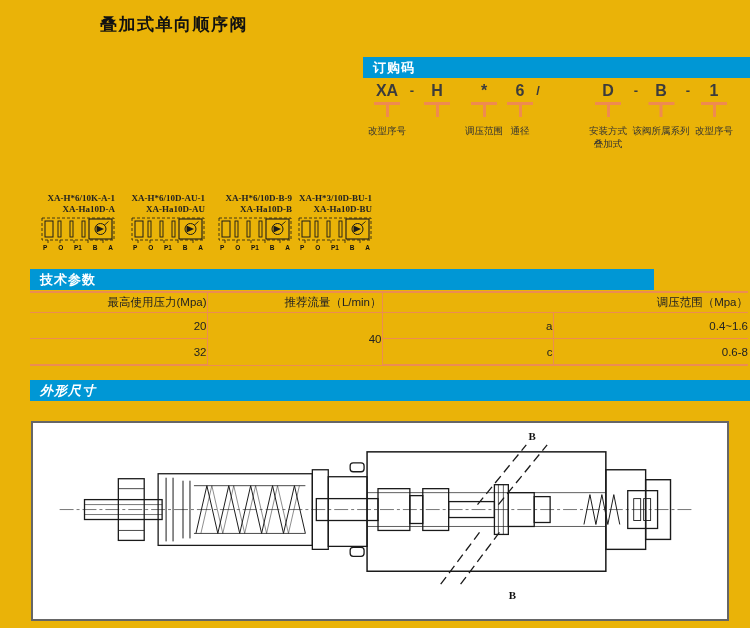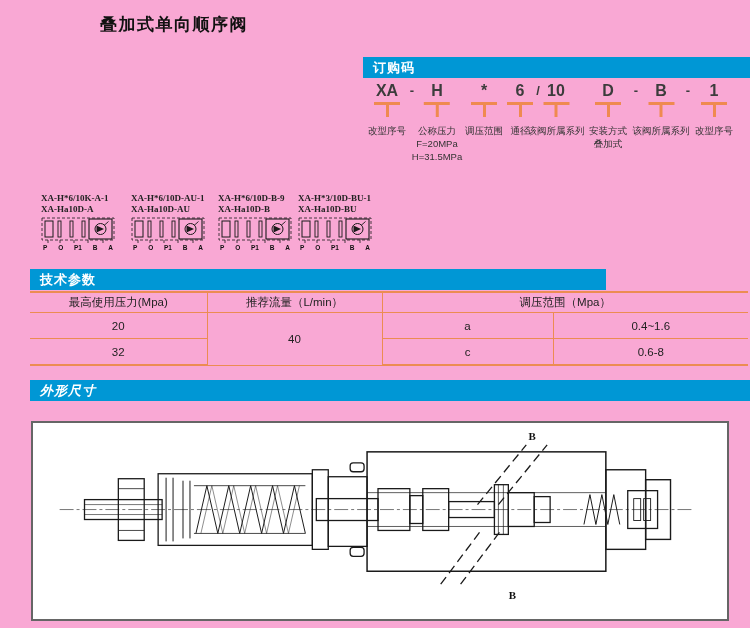--- a/index.html
+++ b/index.html
@@ -2,58 +2,58 @@
 <html><head>
 <meta charset="utf-8">
 <style>
   :root{
     --blue:#0097d5;
     --orange:#ef8a50;
     --ink:#1a1a1a;
   }
   html,body{margin:0;padding:0;background:#fff;}
   .page{
-    position:relative;width:750px;height:628px;background:#f9a8d4;overflow:hidden;
+    position:relative;width:750px;height:628px;background:#eab308;overflow:hidden;
     font-family:"Liberation Sans",sans-serif;color:#222;
   }
   
   .doc-title{
     position:absolute;left:100px;top:13px;font-size:17px;font-weight:bold;
     color:#111;letter-spacing:1.5px;
   }
   
   .bar{
     position:absolute;height:21px;background:var(--blue);color:#fff;
     font-weight:bold;font-size:13px;line-height:21px;padding-left:10px;
     box-sizing:border-box;letter-spacing:1px;
   }
   .bar.order{left:363px;top:57px;width:387px;}
-  .bar.params{left:30px;top:269px;width:576px;}
+  .bar.params{left:30px;top:269px;width:624px;}
   .bar.dims{left:30px;top:380px;width:720px;font-style:italic;}
   
   .oc-wrap{position:absolute;left:363px;top:78px;width:387px;height:110px;}
   .oc-col{position:absolute;top:4px;transform:translateX(-50%);text-align:center;}
   .oc-code{font-size:16px;font-weight:600;color:#3c3c3c;height:17px;line-height:17px;}
   .oc-sep{position:absolute;top:4px;transform:translateX(-50%);font-size:13px;font-weight:600;color:#3c3c3c;height:17px;line-height:17px;}
   .oc-marker{position:relative;width:26px;height:16px;margin:3px auto 6px auto;}
   .oc-marker::before{content:"";position:absolute;left:0;top:0;width:26px;height:3px;background:var(--orange);}
   .oc-marker::after{content:"";position:absolute;left:50%;top:3px;width:3px;height:12px;margin-left:-1.5px;background:var(--orange);}
   .oc-labels{font-size:9.5px;line-height:13px;color:#333;white-space:nowrap;}
   
-  .vd{position:absolute;top:193px;transform:translateX(-50%);text-align:left;}
+  .vd{position:absolute;top:193px;transform:translateX(-50%);text-align:right;}
   .vd-line{font-family:"Liberation Serif",serif;font-weight:bold;font-size:9px;line-height:11px;color:#222;white-space:nowrap;}
   .vd svg{display:block;margin:2px auto 0 auto;}
   .vd-ports{width:70px;margin:0 auto;display:flex;justify-content:space-between;
     font-size:6.5px;font-weight:bold;line-height:8px;color:#111;}
   
   table.ptable{
     position:absolute;left:30px;top:291px;width:718px;border-collapse:collapse;table-layout:fixed;
   }
   table.ptable td{
-    border:1px solid #ec8c52;text-align:center;vertical-align:middle;
+    border:1px solid #ec8c52;text-align:right;vertical-align:middle;
     font-size:11.5px;color:#222;padding:0;
   }
   table.ptable tr td:first-child{border-left:0;}
   table.ptable tr td:last-child{border-right:0;}
   table.ptable tr.hrow td{height:19px;border-top:2px solid #ec8c52;}
   table.ptable tr.drow td{height:25px;}
   table.ptable tr.drow:last-child td{border-bottom:2px solid #ec8c52;}
   
   .frame{
     position:absolute;left:31px;top:421px;width:698px;height:200px;
@@ -80,45 +80,33 @@
     <div class="oc-col" style="left:24px">
       <div class="oc-code">XA</div>
       <div class="oc-marker"></div>
       <div class="oc-labels">
         <div>改型序号</div>
       </div>
     </div>
     <div class="oc-col" style="left:74px">
       <div class="oc-code">H</div>
       <div class="oc-marker"></div>
-      <div class="oc-labels">
-        <div>公称压力</div>
-        <div>F=20MPa</div>
-        <div>H=31.5MPa</div>
-      </div>
     </div>
     <div class="oc-col" style="left:121px">
       <div class="oc-code">*</div>
       <div class="oc-marker"></div>
       <div class="oc-labels">
         <div>调压范围</div>
       </div>
     </div>
     <div class="oc-col" style="left:157px">
       <div class="oc-code">6</div>
       <div class="oc-marker"></div>
       <div class="oc-labels">
         <div>通径</div>
-      </div>
-    </div>
-    <div class="oc-col" style="left:193px">
-      <div class="oc-code">10</div>
-      <div class="oc-marker"></div>
-      <div class="oc-labels">
-        <div>该阀所属系列</div>
       </div>
     </div>
     <div class="oc-col" style="left:245px">
       <div class="oc-code">D</div>
       <div class="oc-marker"></div>
       <div class="oc-labels">
         <div>安装方式</div>
         <div>叠加式</div>
       </div>
     </div>

